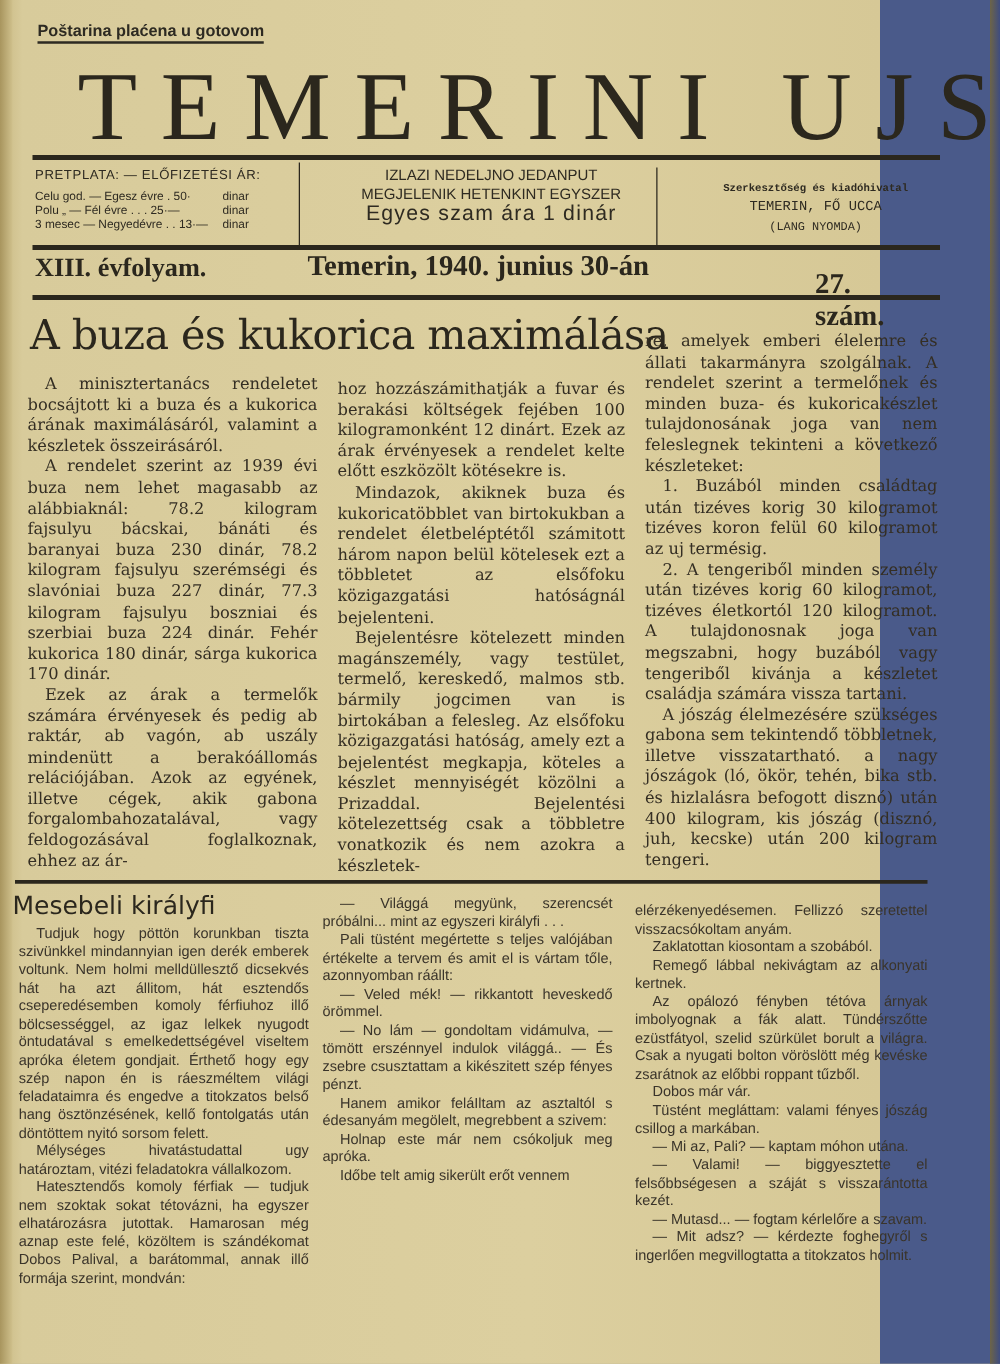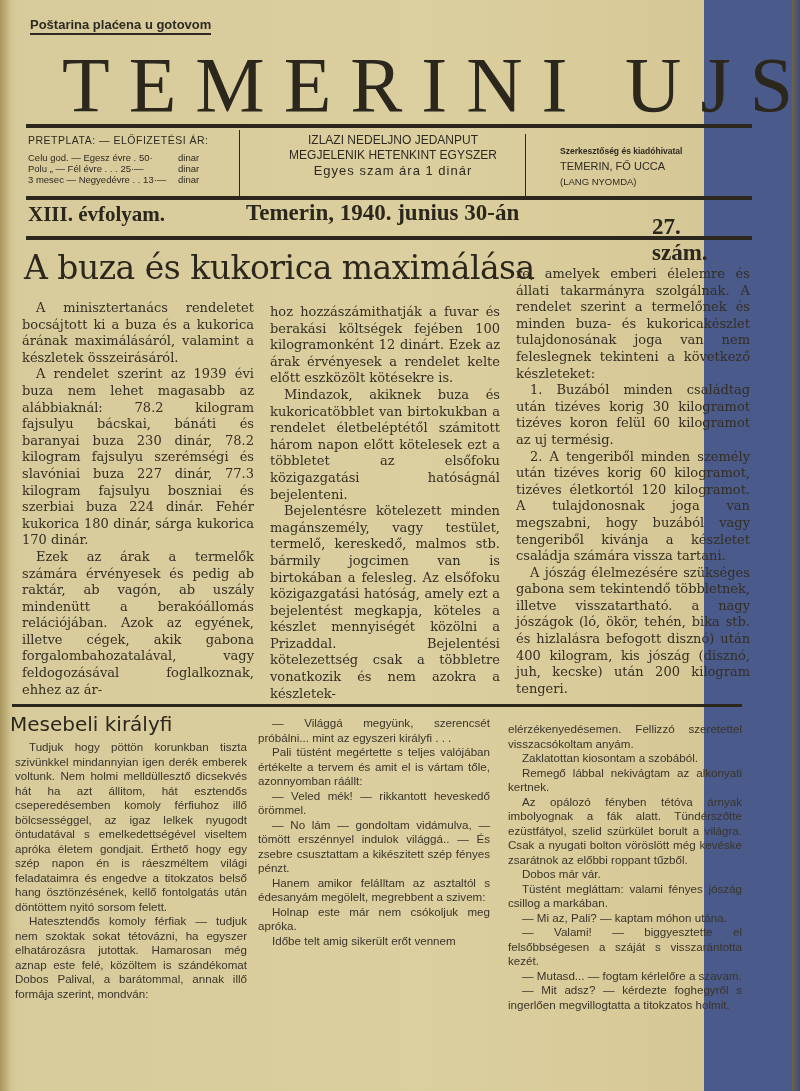--- a/index.html
+++ b/index.html
@@ -28,23 +28,23 @@
     left:62px; top:40px; width:690px; font-family:"Liberation Serif", serif;
     font-size:78px; letter-spacing:19px; color:#2b271d; line-height:90px; white-space:nowrap;
     font-weight:normal;
   }
   .rule { position:absolute; background:#2b271d; }
   .sub { font-family:"Liberation Sans", sans-serif; color:#2e2a21; }
   .prices-head { left:28px; top:134px; font-size:10.5px; letter-spacing:0.5px; }
   .price-row { left:28px; font-size:9.5px; display:flex; width:196px; }
   .price-row .a { width:150px; }
   .center-info { left:258px; top:133px; width:270px; text-align:center; font-size:12px; line-height:15px; }
-  .center-info .big { font-size:13px; letter-spacing:1px; }
+  .center-info .big { font-size:17px; letter-spacing:1px; }
   .vdiv { position:absolute; width:1px; background:#2b271d; }
-  .right-info { left:560px; top:144px; width:185px; text-align:left; font-size:11px; line-height:15px; }
+  .right-info { left:560px; top:144px; width:185px; text-align:center; font-size:11px; line-height:15px;font-family:Liberation Mono, monospace; }
   .right-info .tiny { font-size:8.5px; font-weight:bold; }
   .issue-line { top:202px; font-family:"Liberation Serif", serif; font-weight:bold; font-size:21px; color:#2b271d; }
   .headline {
     left:24px; top:248px; font-family:"DejaVu Serif", serif; font-size:33px; color:#2b271d;
     letter-spacing:-0.5px; white-space:nowrap;
   }
   .col { position:absolute; font-family:"DejaVu Serif", serif; font-size:13px; line-height:16.6px; color:#342e23; text-align:justify; }
   .col p { margin:0; text-indent:14px; }
   .col p.noi { text-indent:0; }
   .col2 { position:absolute; font-family:"Liberation Sans", sans-serif; font-size:11.6px; line-height:14.5px; color:#3a342a; text-align:justify; }
@@ -102,37 +102,38 @@
   <div class="abs headline">A buza és kukorica maximálása</div>
 
   <div class="col" style="left:22px;top:300px;width:232px;">
     <p>A minisztertanács rendeletet bocsájtott ki a buza és a kukorica árának maximálásáról, valamint a készletek összeirásáról.</p>
     <p>A rendelet szerint az 1939 évi buza nem lehet magasabb az alábbiaknál: 78.2 kilogram fajsulyu bácskai, bánáti és baranyai buza 230 dinár, 78.2 kilogram fajsulyu szerémségi és slavóniai buza 227 dinár, 77.3 kilogram fajsulyu boszniai és szerbiai buza 224 dinár. Fehér kukorica 180 dinár, sárga kukorica 170 dinár.</p>
     <p>Ezek az árak a termelők számára érvényesek és pedig ab raktár, ab vagón, ab uszály mindenütt a berakóállomás relációjában. Azok az egyének, illetve cégek, akik gabona forgalombahozatalával, vagy feldogozásával foglalkoznak, ehhez az ár-</p>
   </div>
 
   <div class="col" style="left:270px;top:304px;width:230px;">
     <p class="noi">hoz hozzászámithatják a fuvar és berakási költségek fejében 100 kilogramonként 12 dinárt. Ezek az árak érvényesek a rendelet kelte előtt eszközölt kötésekre is.</p>
-    <p>Mindazok, akiknek buza és kukoricatöbblet van birtokukban a rendelet életbeléptétől számitott három napon előtt kötelesek ezt a többletet az elsőfoku közigazgatási hatóságnál bejelenteni.</p>
+    <p>Mindazok, akiknek buza és kukoricatöbblet van birtokukban a rendelet életbeléptétől számitott három napon belül kötelesek ezt a többletet az elsőfoku közigazgatási hatóságnál bejelenteni.</p>
     <p>Bejelentésre kötelezett minden magánszemély, vagy testület, termelő, kereskedő, malmos stb. bármily jogcimen van is birtokában a felesleg. Az elsőfoku közigazgatási hatóság, amely ezt a bejelentést megkapja, köteles a készlet mennyiségét közölni a Prizaddal. Bejelentési kötelezettség csak a többletre vonatkozik és nem azokra a készletek-</p>
   </div>
 
   <div class="col" style="left:516px;top:266px;width:234px;">
     <p class="noi">re, amelyek emberi élelemre és állati takarmányra szolgálnak. A rendelet szerint a termelőnek és minden buza- és kukoricakészlet tulajdonosának joga van nem feleslegnek tekinteni a következő készleteket:</p>
     <p>1. Buzából minden családtag után tizéves korig 30 kilogramot tizéves koron felül 60 kilogramot az uj termésig.</p>
     <p>2. A tengeriből minden személy után tizéves korig 60 kilogramot, tizéves életkortól 120 kilogramot. A tulajdonosnak joga van megszabni, hogy buzából vagy tengeriből kivánja a készletet családja számára vissza tartani.</p>
     <p>A jószág élelmezésére szükséges gabona sem tekintendő többletnek, illetve visszatartható. a nagy jószágok (ló, ökör, tehén, bika stb. és hizlalásra befogott disznó) után 400 kilogram, kis jószág (disznó, juh, kecske) után 200 kilogram tengeri.</p>
   </div>
 
   <div class="rule" style="left:12px;top:704px;width:730px;height:3px;"></div>
 
   <div class="abs story-title">Mesebeli királyfi</div>
 
   <div class="col2" style="left:15px;top:740px;width:232px;">
     <p>Tudjuk hogy pöttön korunkban tiszta szivünkkel mindannyian igen derék emberek voltunk. Nem holmi melldüllesztő dicsekvés hát ha azt állitom, hát esztendős cseperedésemben komoly férfiuhoz illő bölcsességgel, az igaz lelkek nyugodt öntudatával s emelkedettségével viseltem apróka életem gondjait. Érthető hogy egy szép napon én is ráeszméltem világi feladataimra és engedve a titokzatos belső hang ösztönzésének, kellő fontolgatás után döntöttem nyitó sorsom felett.</p>
+    <p>Mélységes hivatástudattal ugy határoztam, vitézi feladatokra vállalkozom.</p>
     <p>Hatesztendős komoly férfiak — tudjuk nem szoktak sokat tétovázni, ha egyszer elhatározásra jutottak. Hamarosan még aznap este felé, közöltem is szándékomat Dobos Palival, a barátommal, annak illő formája szerint, mondván:</p>
   </div>
 
   <div class="col2" style="left:258px;top:716px;width:232px;">
     <p>— Világgá megyünk, szerencsét próbálni... mint az egyszeri királyfi . . .</p>
     <p>Pali tüstént megértette s teljes valójában értékelte a tervem és amit el is vártam tőle, azonnyomban ráállt:</p>
     <p>— Veled mék! — rikkantott heveskedő örömmel.</p>
     <p>— No lám — gondoltam vidámulva, — tömött erszénnyel indulok világgá.. — És zsebre csusztattam a kikészitett szép fényes pénzt.</p>
     <p>Hanem amikor feláIltam az asztaltól s édesanyám megölelt, megrebbent a szivem:</p>
     <p>Holnap este már nem csókoljuk meg apróka.</p>

